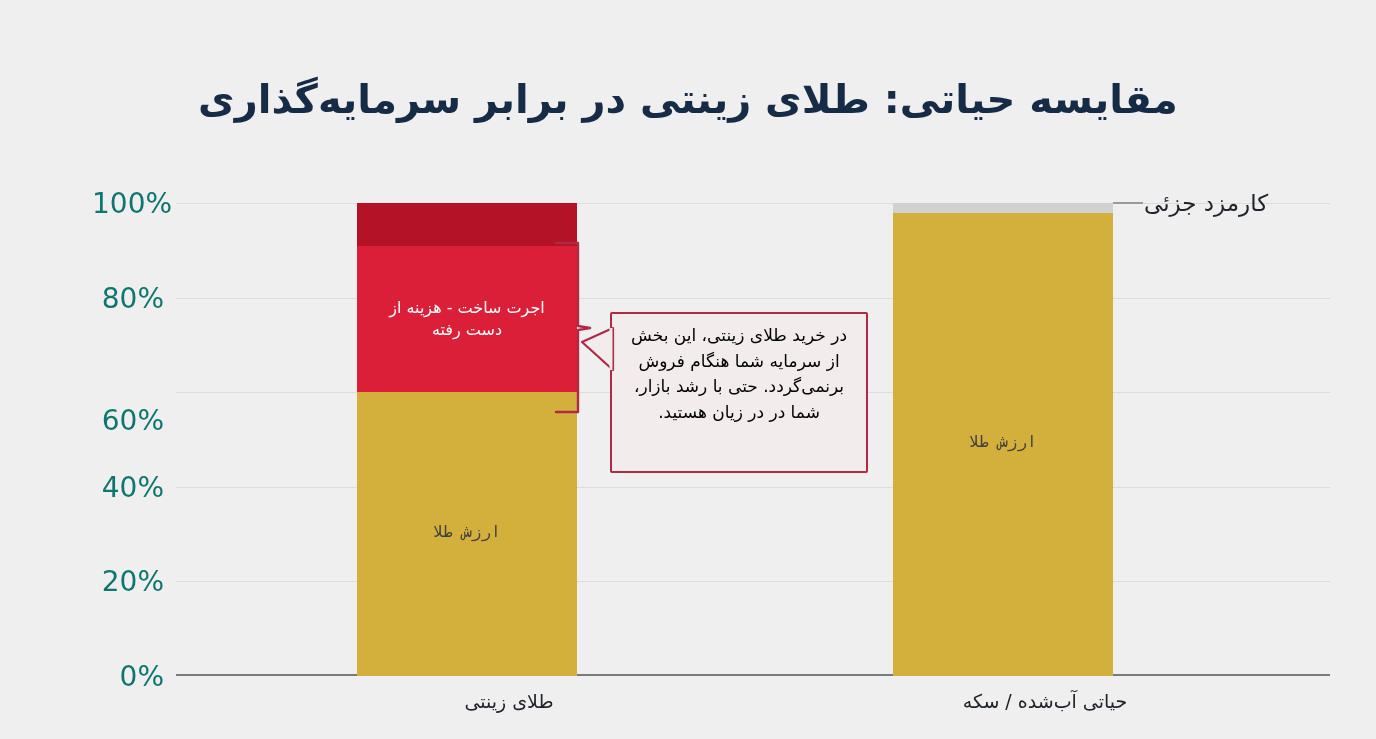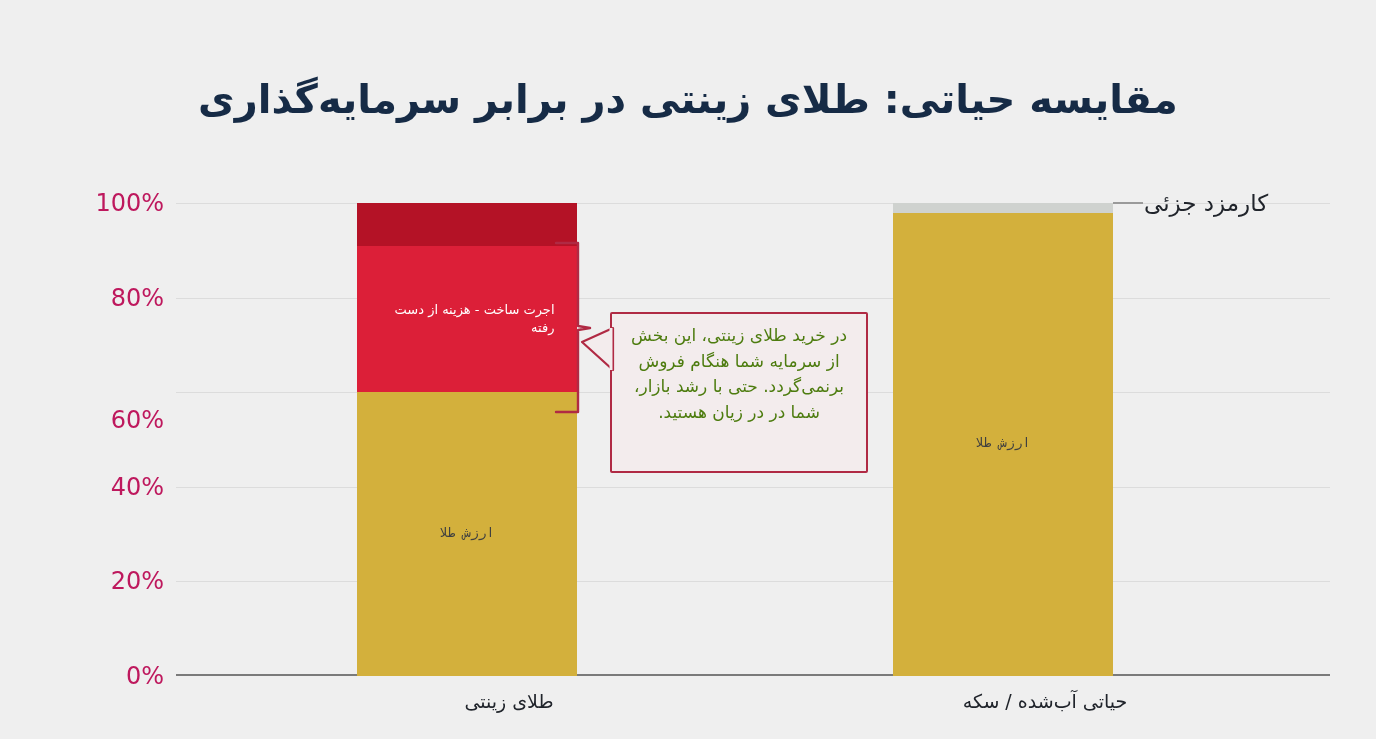--- a/index.html
+++ b/index.html
@@ -57,22 +57,22 @@
   }
   .gridline.baseline {
     height: 2px;
     background: #7a7a7a;
   }
 
   
   .ytick {
     position: absolute;
     right: 1210px; 
-    font-size: 24px;
-    color: #be185d;
+    font-size: 28px;
+    color: #0f766e;
     direction: ltr;
     text-align: right;
     width: 70px;
   }
   #y-axis-labels {
     position: absolute;
     left: 92px;
     top: 203px;
     width: 72px;
     height: 473px;
@@ -94,22 +94,23 @@
   .seg {
     position: absolute;
     left: 0;
     width: 100%;
     display: flex;
     align-items: center;
     justify-content: center;
     box-sizing: border-box;
   }
   .seg-label {
-    font-size: 13px;
+    font-size: 16px;
     line-height: 1.35;
+    text-align: center;
     direction: rtl;
     padding: 0 10px;
   }
   .label-dark { color: #404040; font-family: Liberation Mono, monospace; }
   .label-light { color: #ffffff; }
 
   
   .xlabel {
     position: absolute;
     top: 690px;
@@ -171,21 +172,21 @@
     border: 2px solid #b02a44;
     background: #f3eced;
     border-radius: 2px;
   }
   #callout-text {
     position: absolute;
     inset: 0;
     padding: 9px 14px 0 14px;
     font-size: 17px;
     line-height: 1.5;
-    color: #4d7c0f;
+    color: #000000;
     direction: rtl;
     text-align: center;
   }
   #callout-tail {
     position: absolute;
     left: -32px;
     top: 12px;
     width: 34px;
     height: 46px;
     overflow: visible;

